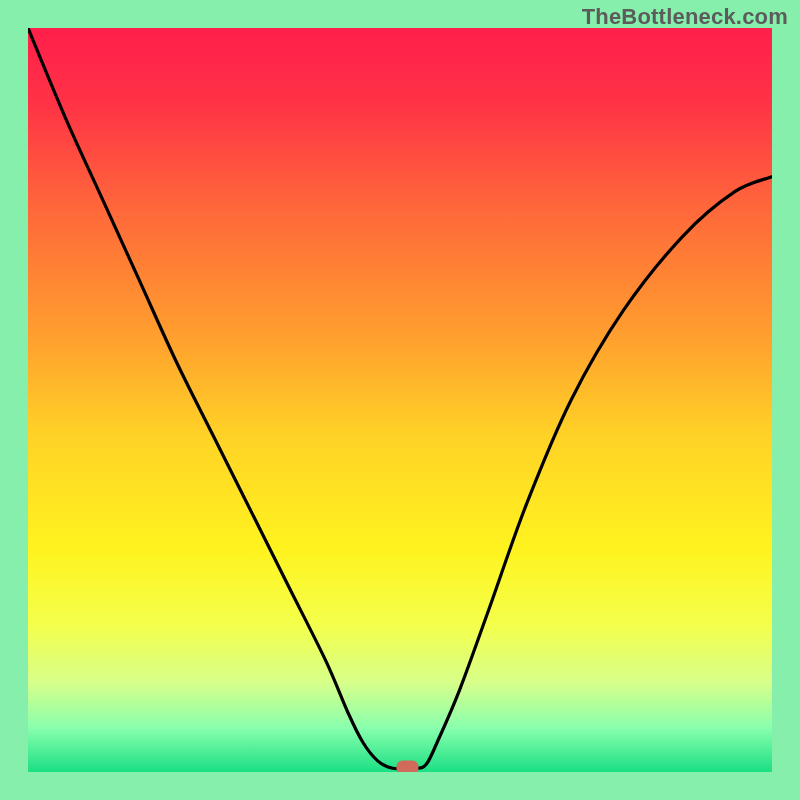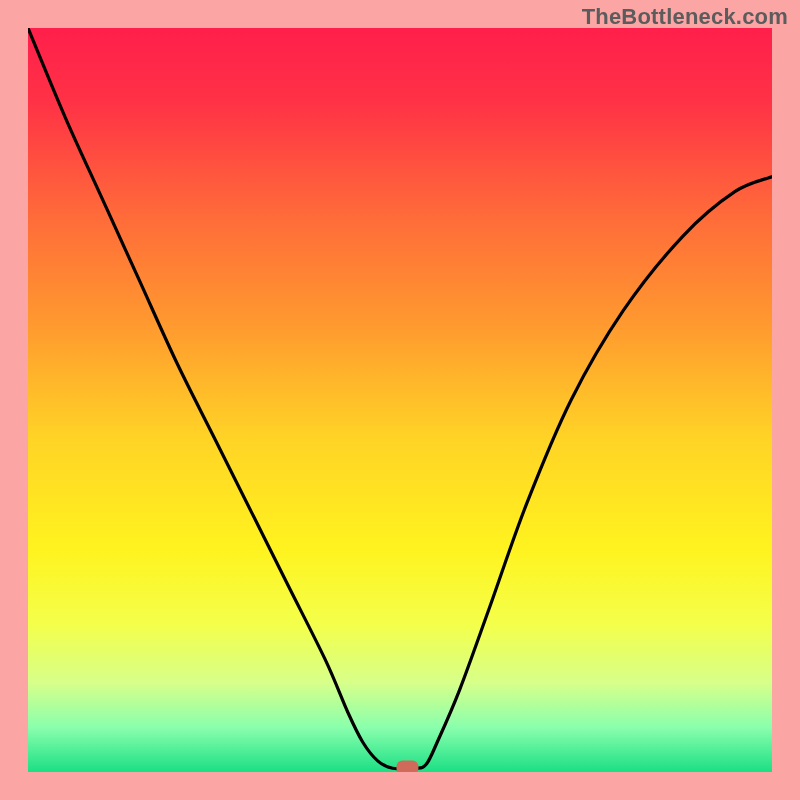--- a/index.html
+++ b/index.html
@@ -8,21 +8,21 @@
     width: 800px;
     height: 800px;
     background: #000;
     font-family: Arial, Helvetica, sans-serif;
     overflow: hidden;
   }
   .frame {
     position: relative;
     width: 800px;
     height: 800px;
-    background: #fca5a5;
+    background: #86efac;
   }
   .watermark {
     position: absolute;
     top: 4px;
     right: 12px;
     color: #5c5c5c;
     font-size: 22px;
     font-weight: 600;
     letter-spacing: 0.2px;
     z-index: 10;

